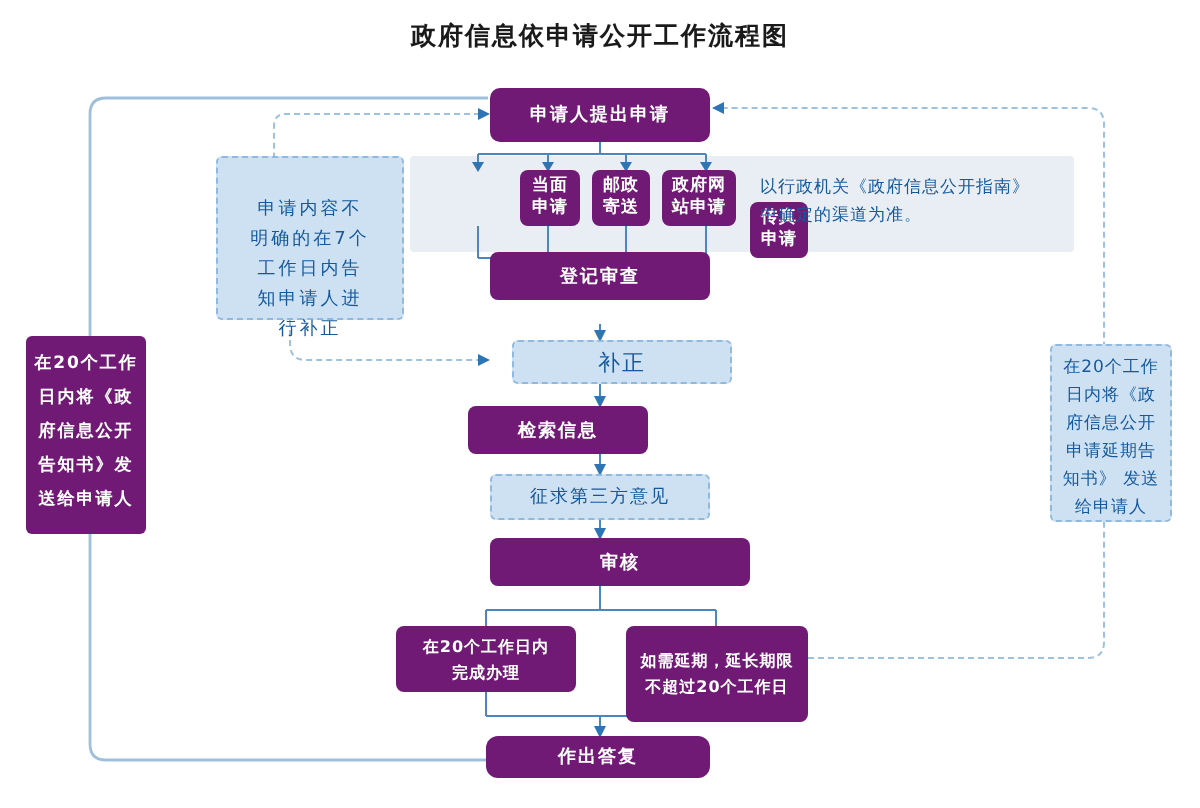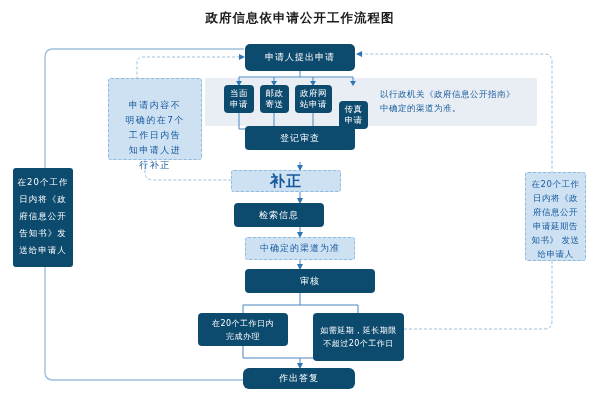--- a/index.html
+++ b/index.html
@@ -12,47 +12,48 @@
   #title{
     position:absolute;left:0;top:10px;width:600px;text-align:center;
     font-size:12.5px;font-weight:bold;color:#1a1a1a;letter-spacing:1px;z-index:3;
   }
   #connectors{position:absolute;left:0;top:0;z-index:1;}
   .panel{
     position:absolute;left:205px;top:78px;width:332px;height:48px;
     background:#e9eef4;z-index:0;border-radius:2px;
   }
   .dark{
-    position:absolute;background:#0c4a6e;color:#ffffff;border-radius:4px;
+    position:absolute;background:#701a75;color:#ffffff;border-radius:4px;
     display:flex;align-items:center;justify-content:center;text-align:center;
     z-index:2;
+    font-weight:bold;
   }
   .light{
     position:absolute;background:#cde1f3;color:#15599c;border:1px dashed #8fb9de;
     border-radius:3px;display:flex;align-items:center;justify-content:center;
     text-align:center;z-index:2;box-sizing:border-box;
   }
   .node{font-size:9px;letter-spacing:1px;}
-  .chan{font-size:8.5px;line-height:11.5px;letter-spacing:0.5px;}
+  .chan{font-size:8.5px;line-height:11.5px;letter-spacing:0.5px;margin-left:36px;}
   #node-start{left:245px;top:44px;width:110px;height:27px;border-radius:5px;}
   #chan-1{left:224px;top:85px;width:30px;height:28px;}
   #chan-2{left:260px;top:85px;width:29px;height:28px;}
   #chan-3{left:295px;top:85px;width:37px;height:28px;}
   #chan-4{left:339px;top:101px;width:29px;height:28px;text-align:center;}
   #note-channel{
     position:absolute;left:380px;top:88px;width:155px;z-index:2;
     font-size:8.5px;line-height:13.5px;color:#15599c;letter-spacing:0.5px;
   }
   #note-left{
     left:108px;top:78px;width:94px;height:82px;
     font-size:9px;line-height:15px;letter-spacing:1.5px;align-items:flex-start;
     padding-top:19px;
   }
   #step-0{left:245px;top:126px;width:110px;height:24px;}
-  #step-1{left:231px;top:170px;width:110px;height:22px;font-size:15px;letter-spacing:1px;font-weight:bold;}
+  #step-1{left:256px;top:170px;width:110px;height:22px;font-size:11px;letter-spacing:1px;}
   #step-2{left:234px;top:203px;width:90px;height:24px;}
   #step-3{left:245px;top:237px;width:110px;height:23px;font-size:9px;letter-spacing:1px;}
   #step-4{left:245px;top:269px;width:130px;height:24px;}
   #node-complete{left:198px;top:313px;width:90px;height:33px;font-size:8px;line-height:13px;letter-spacing:0.5px;}
   #node-extend{left:313px;top:313px;width:91px;height:48px;font-size:8px;line-height:13px;letter-spacing:0.5px;}
   #node-reply{left:243px;top:368px;width:112px;height:21px;border-radius:6px;}
   #side-left{
     left:13px;top:168px;width:60px;height:93px;border-radius:3px;
     font-size:8.5px;line-height:17px;letter-spacing:1px;align-items:flex-start;
     padding-top:6px;
@@ -121,21 +122,21 @@
 
 <div id="note-left" class="light pre">申请内容不
 明确的在7个
 工作日内告
 知申请人进
 行补正</div>
 
 <div id="step-0" class="dark node pre">登记审查</div>
 <div id="step-1" class="light pre">补正</div>
 <div id="step-2" class="dark node pre">检索信息</div>
-<div id="step-3" class="light pre">中确定的渠道为准</div>
+<div id="step-3" class="light pre">征求第三方意见</div>
 <div id="step-4" class="dark node pre">审核</div>
 
 <div id="node-complete" class="dark pre">在20个工作日内
 完成办理</div>
 <div id="node-extend" class="dark pre">如需延期，延长期限
 不超过20个工作日</div>
 
 <div id="node-reply" class="dark node pre">作出答复</div>
 
 <div id="side-left" class="dark pre">在20个工作

